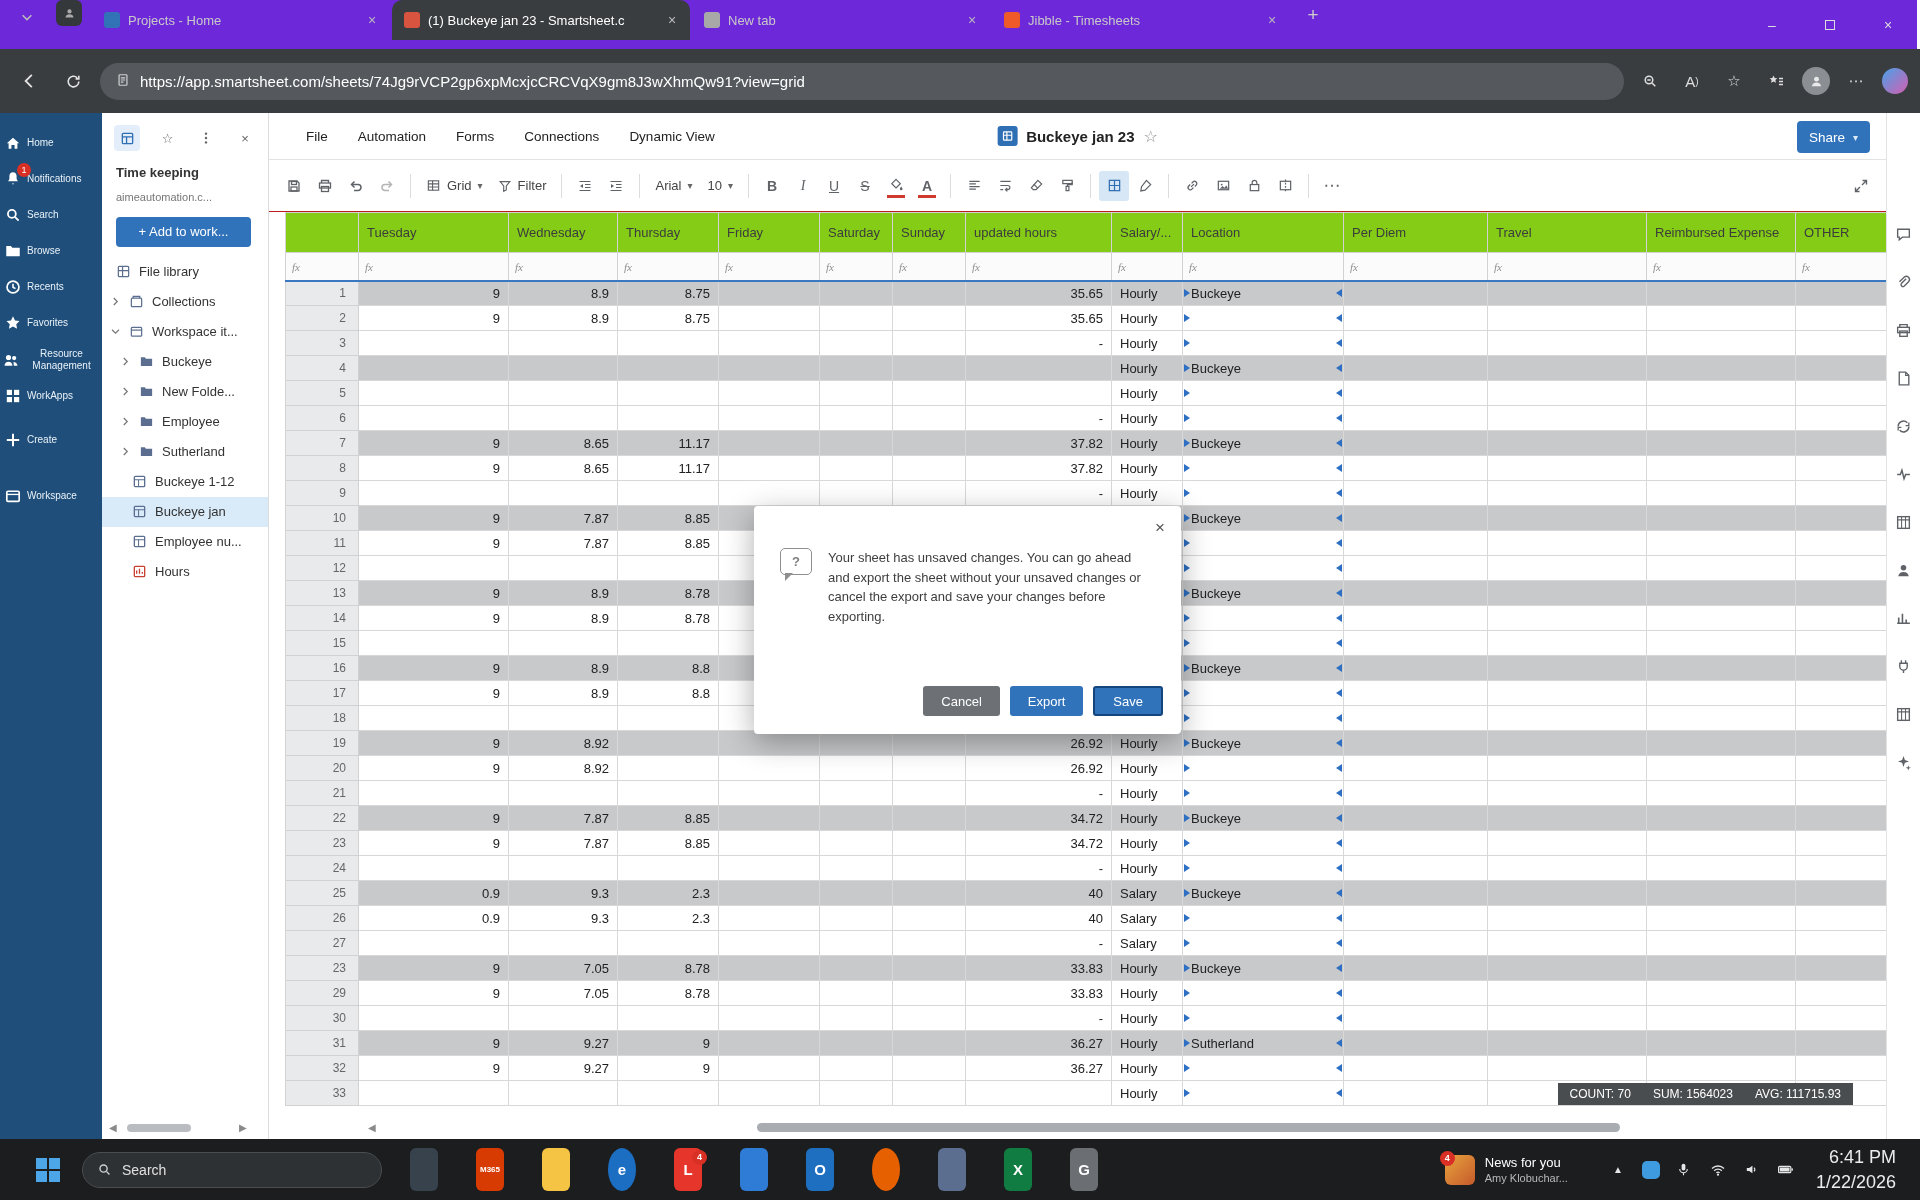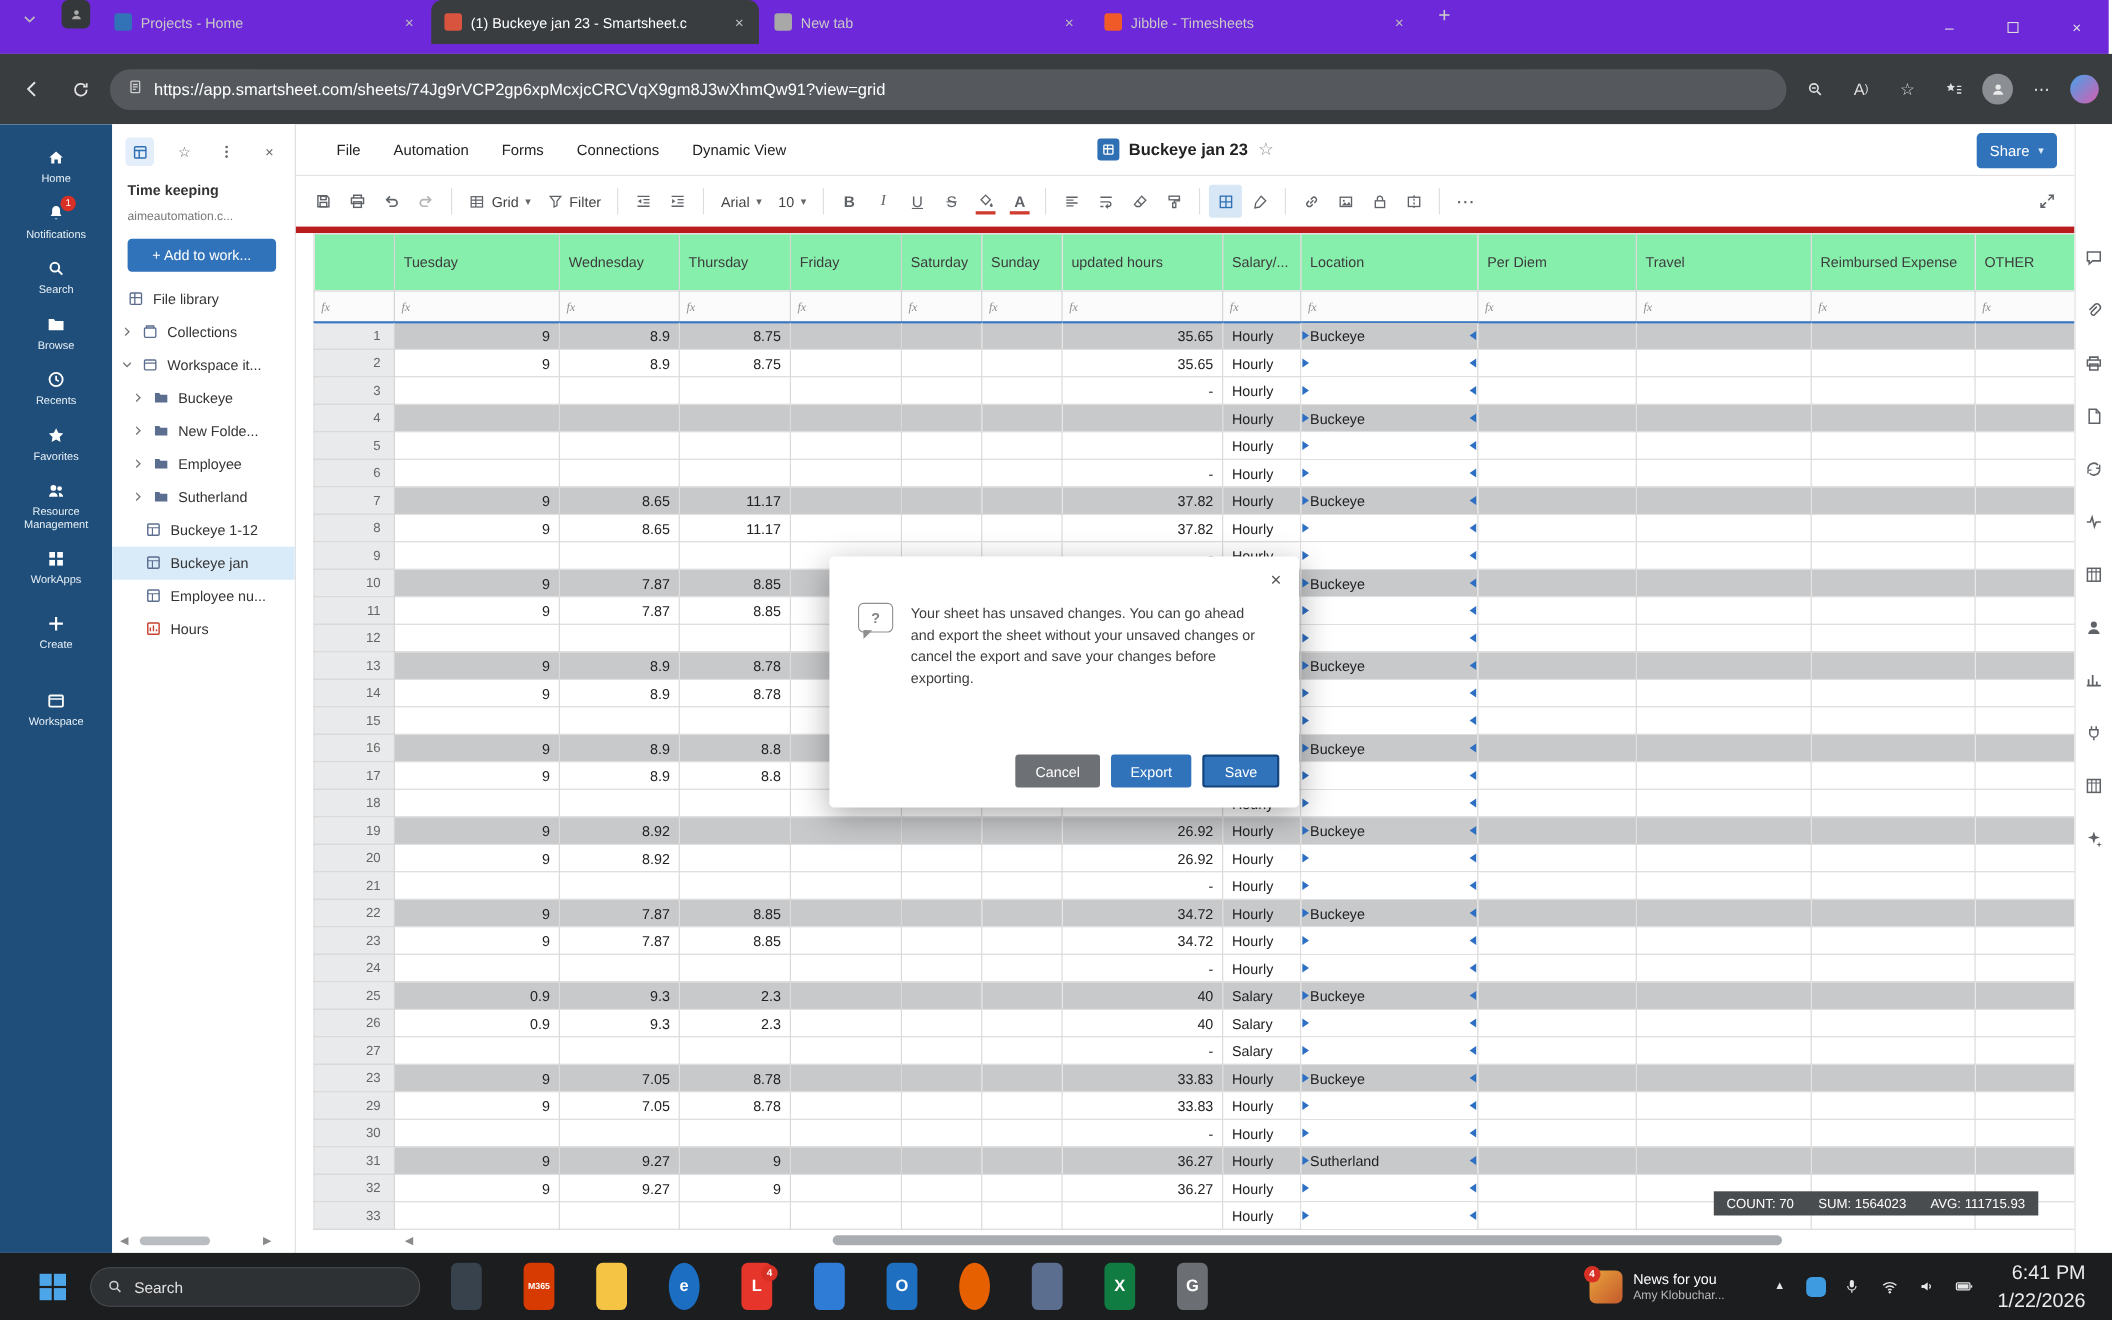--- a/index.html
+++ b/index.html
@@ -27,21 +27,21 @@
   .urlpill .doc{color:#cfcfcf}
   .addr-ico{width:32px;height:32px;display:flex;align-items:center;justify-content:center;color:#dedede;font-size:15px}
   .avatar{width:28px;height:28px;border-radius:50%;background:#8b8f94;display:flex;align-items:center;justify-content:center;color:#e9e9e9}
   .copilot{width:26px;height:26px;border-radius:50%;background:#2f7cd6;background:linear-gradient(135deg,#49a1e9,#d45fb0)}
 
   
   .app{position:absolute;top:113px;left:0;right:0;bottom:61px;background:#fff}
 
   
   .rail{position:absolute;left:0;top:0;bottom:0;width:102px;background:#1e4e79;color:#fff;padding-top:12px}
-  .rail-item{display:flex;flex-direction:column;align-items:center;gap:3px;padding:7px 2px;font-size:10px;text-align:center;line-height:1.15;color:#eaf2f9}
+  .rail-item{display:flex;flex-direction:row;align-items:center;gap:3px;padding:7px 2px;font-size:10px;text-align:center;line-height:1.15;color:#eaf2f9}
   .rail-item .ric{position:relative;width:22px;height:22px;display:flex;align-items:center;justify-content:center;color:#fff}
   .rail-badge{position:absolute;top:-5px;right:-7px;background:#d93025;color:#fff;border-radius:50%;width:14px;height:14px;font-size:9px;display:flex;align-items:center;justify-content:center}
   .rail-item.gap1{margin-top:8px}.rail-item.gap2{margin-top:20px}
 
   
   .panel{position:absolute;left:102px;top:0;bottom:0;width:167px;background:#fff;border-right:1px solid #dcdcdc;font-size:13px;color:#333}
   .panel-top{display:flex;align-items:center;justify-content:space-between;padding:12px 12px 4px 12px;color:#666}
   .ptile{width:26px;height:26px;border-radius:4px;background:#e3eefa;color:#2f6fb3;display:flex;align-items:center;justify-content:center}
   .pico{width:22px;height:22px;display:flex;align-items:center;justify-content:center;color:#666}
   .panel h2{font-size:13px;color:#333;padding:10px 14px 2px 14px;line-height:1.2;font-weight:bold}
@@ -60,37 +60,37 @@
   .panel-scroll .thumb{position:absolute;left:25px;width:64px;top:3px;height:8px;border-radius:4px;background:#b9bdc1}
 
   
   .main{position:absolute;left:269px;right:34px;top:0;bottom:0}
   .menubar{height:47px;border-bottom:1px solid #e3e3e3;display:flex;align-items:center;padding-left:37px;gap:30px;font-size:13.5px;color:#222;position:relative}
   .sheet-title{position:absolute;left:50%;transform:translateX(-50%);display:flex;align-items:center;gap:9px;font-size:15px;font-weight:bold;color:#222}
   .sheet-title .doc{width:20px;height:20px;border-radius:3px;background:#2f6fb3;color:#fff;display:flex;align-items:center;justify-content:center}
   .sheet-title .star{color:#8a8a8a;font-weight:normal;font-size:16px}
   .sharebtn{position:absolute;right:16px;top:8px;height:32px;padding:0 12px;background:#3173ba;color:#fff;border:none;border-radius:4px;font-size:13.5px;display:flex;align-items:center;gap:8px;font-family:inherit}
 
-  .toolbar{height:52px;border-bottom:6px solid #b91c1c;display:flex;align-items:center;padding:0 10px;gap:1px;color:#5f6368}
+  .toolbar{height:52px;border-bottom:1px solid #b91c1c;display:flex;align-items:center;padding:0 10px;gap:1px;color:#5f6368}
   .tbtn{min-width:30px;height:30px;display:flex;align-items:center;justify-content:center;border-radius:3px;color:#5f6368;font-size:14px;padding:0 3px}
   .tbtn.active{background:#d8e7f5;color:#2f6fb3}
   .tbtn.dim{color:#b4b4b4}
   .tdiv{width:1px;height:24px;background:#ddd;margin:0 7px;flex:none}
   .tdd{display:flex;align-items:center;gap:6px;color:#444;font-size:13px;padding:0 7px;height:30px;border-radius:3px}
   .caret{font-size:10px;color:#666}
   .tb-b{font-weight:bold}.tb-i{font-style:italic;font-family:"Liberation Serif",serif}.tb-u{text-decoration:underline}.tb-s{text-decoration:line-through}
   .colorbar{position:relative}
   .colorbar::after{content:"";position:absolute;left:6px;right:6px;bottom:3px;height:3px;background:#d03b2f}
   .expandbtn{margin-left:auto}
 
   
   .gridarea{position:absolute;left:0;right:0;top:99px;bottom:0;overflow:hidden;background:#fff}
   table.grid{position:absolute;left:16px;top:0;width:1601px;table-layout:fixed;border-collapse:collapse;font-size:13px;color:#222}
   table.grid th,table.grid td{border:1px solid #d8d8d8;overflow:hidden;white-space:nowrap}
-  table.grid thead th{background:#86efac;border-color:#d2d2d2;font-weight:normal;text-align:left;padding:0 8px;height:52px;vertical-align:middle;color:#3c3c3c;font-size:13px}
+  table.grid thead th{background:#84cc16;border-color:#d2d2d2;font-weight:normal;text-align:left;padding:0 8px;height:40px;vertical-align:middle;color:#3c3c3c;font-size:13px}
   table.grid thead tr.fxrow th{height:28px;background:#fbfbfb;border-bottom:2px solid #3b78c3;padding:0 6px}
   .fx{font-style:italic;color:#8f8f8f;font-size:11px;font-family:"Liberation Serif",serif}
   table.grid td{height:25px;padding:0 8px;background:#fff}
   table.grid td.rownum{background:#e9eaeb;border-color:#d2d2d2;color:#666;text-align:right;padding-right:12px;font-size:12px}
   table.grid tr.shaded td:not(.rownum){background:#c8c9cb}
   table.grid td.num{text-align:right}
   td.loc{position:relative;padding-left:16px}
   td.loc::before{content:"";position:absolute;left:1px;top:50%;transform:translateY(-50%);border-top:4px solid transparent;border-bottom:4px solid transparent;border-left:6px solid #2d6fc2}
   td.loc::after{content:"";position:absolute;right:1px;top:50%;transform:translateY(-50%);border-top:4px solid transparent;border-bottom:4px solid transparent;border-right:6px solid #2d6fc2}
 

